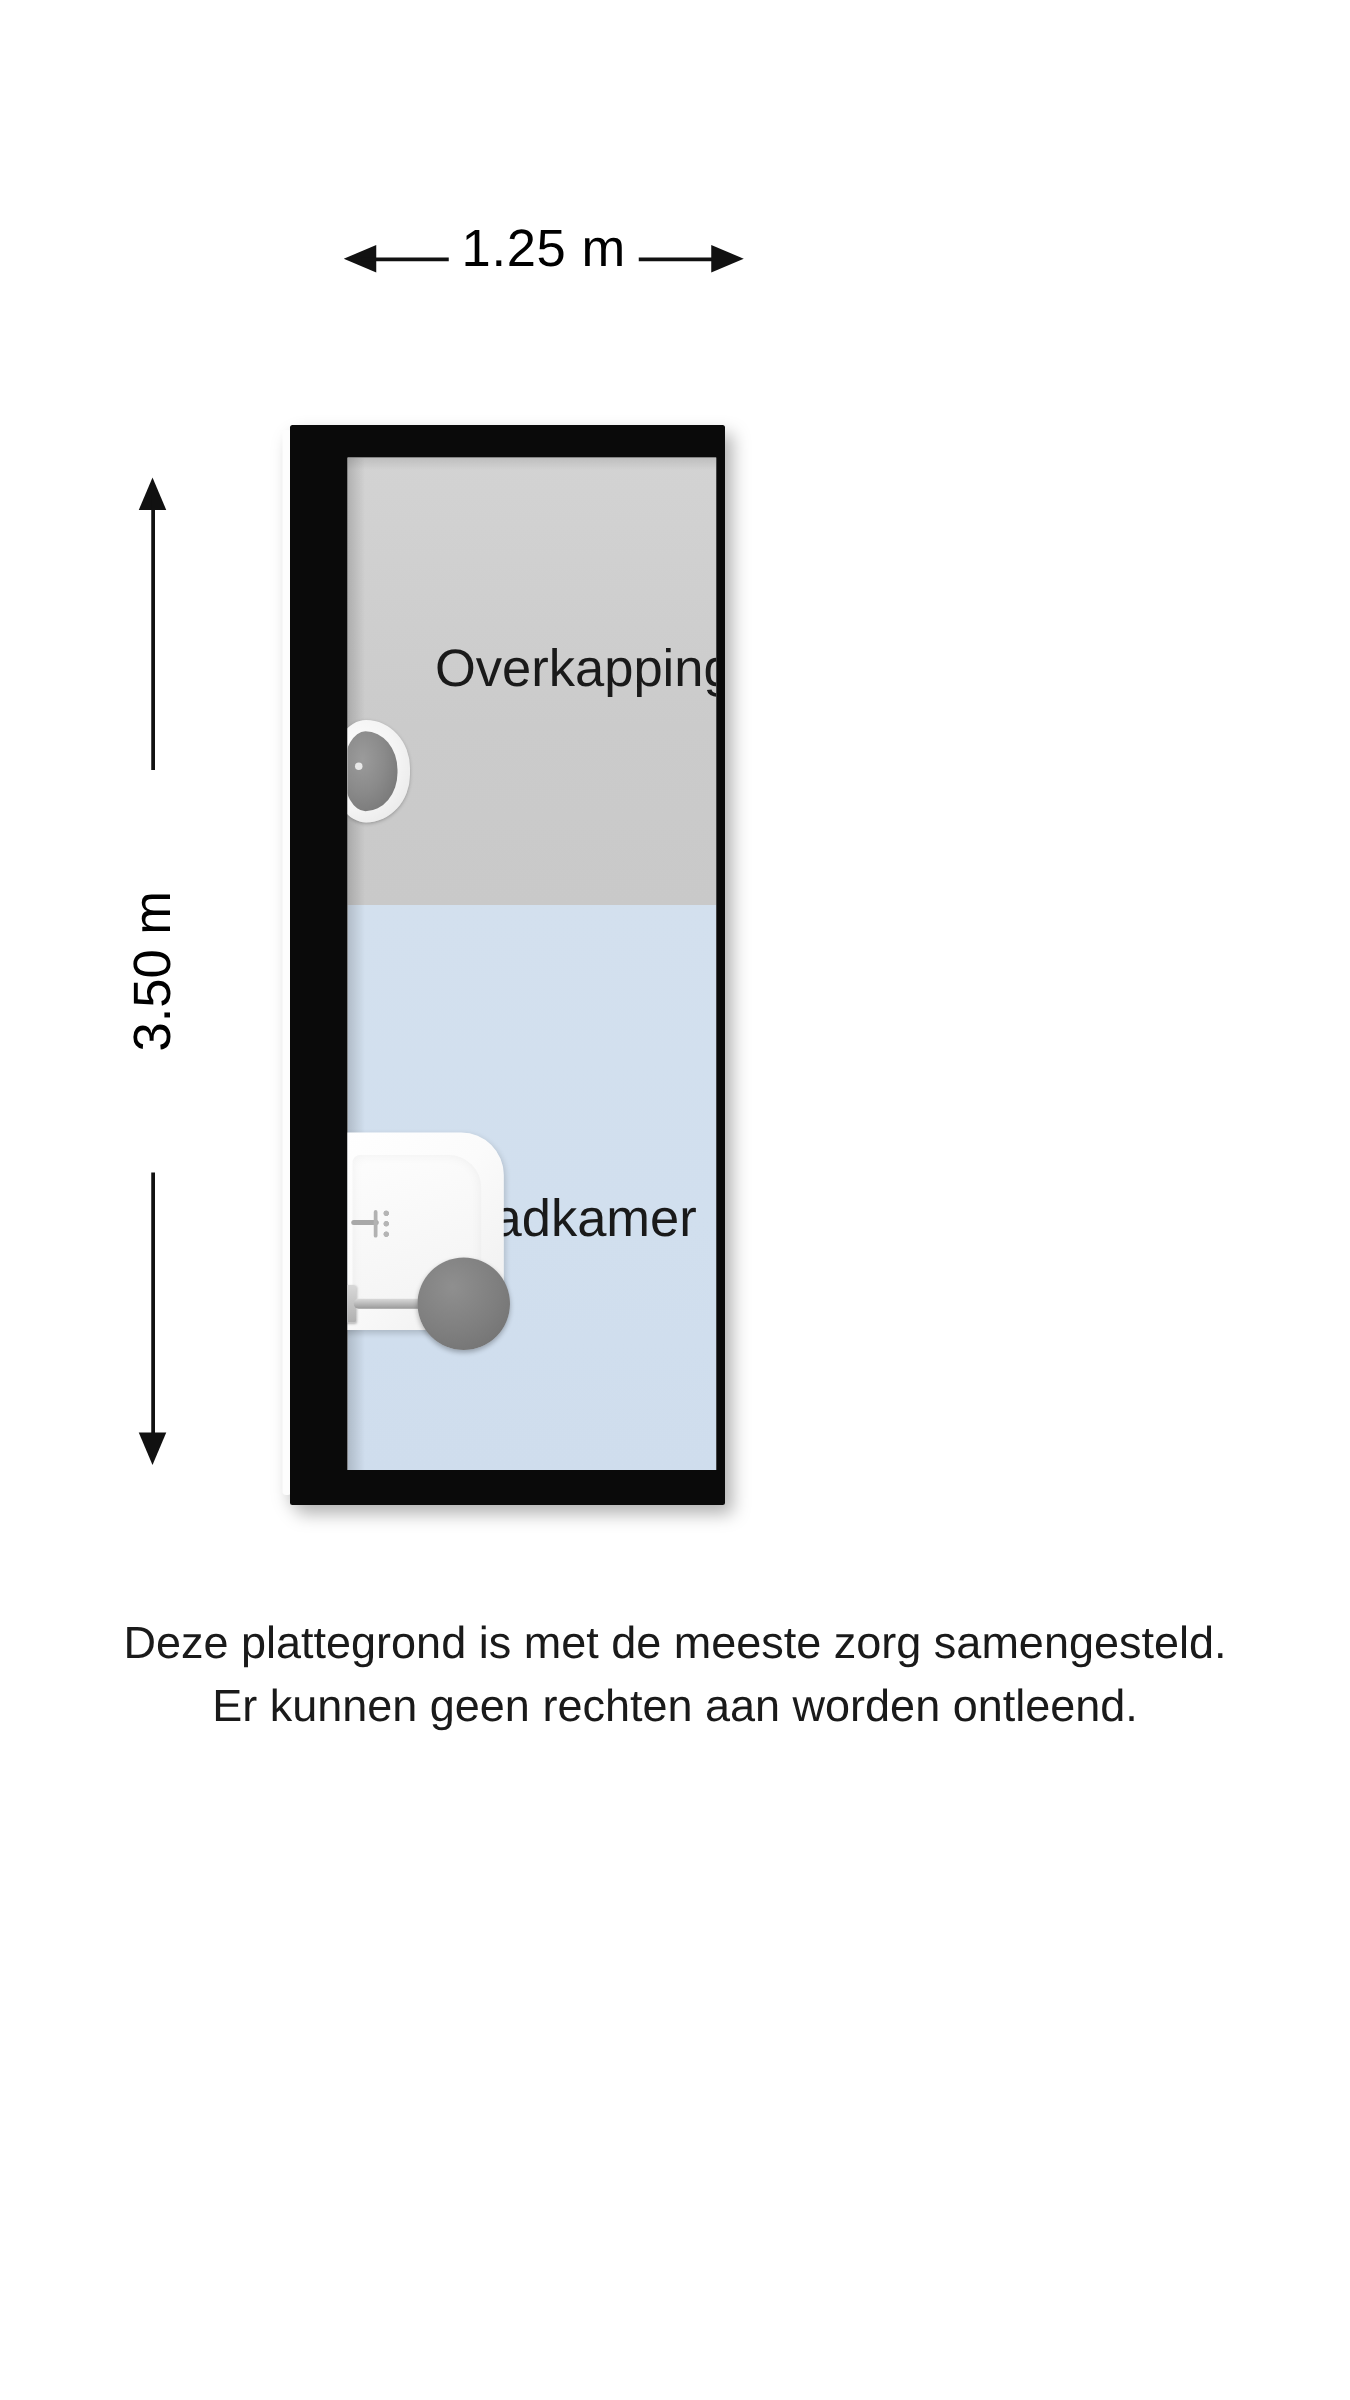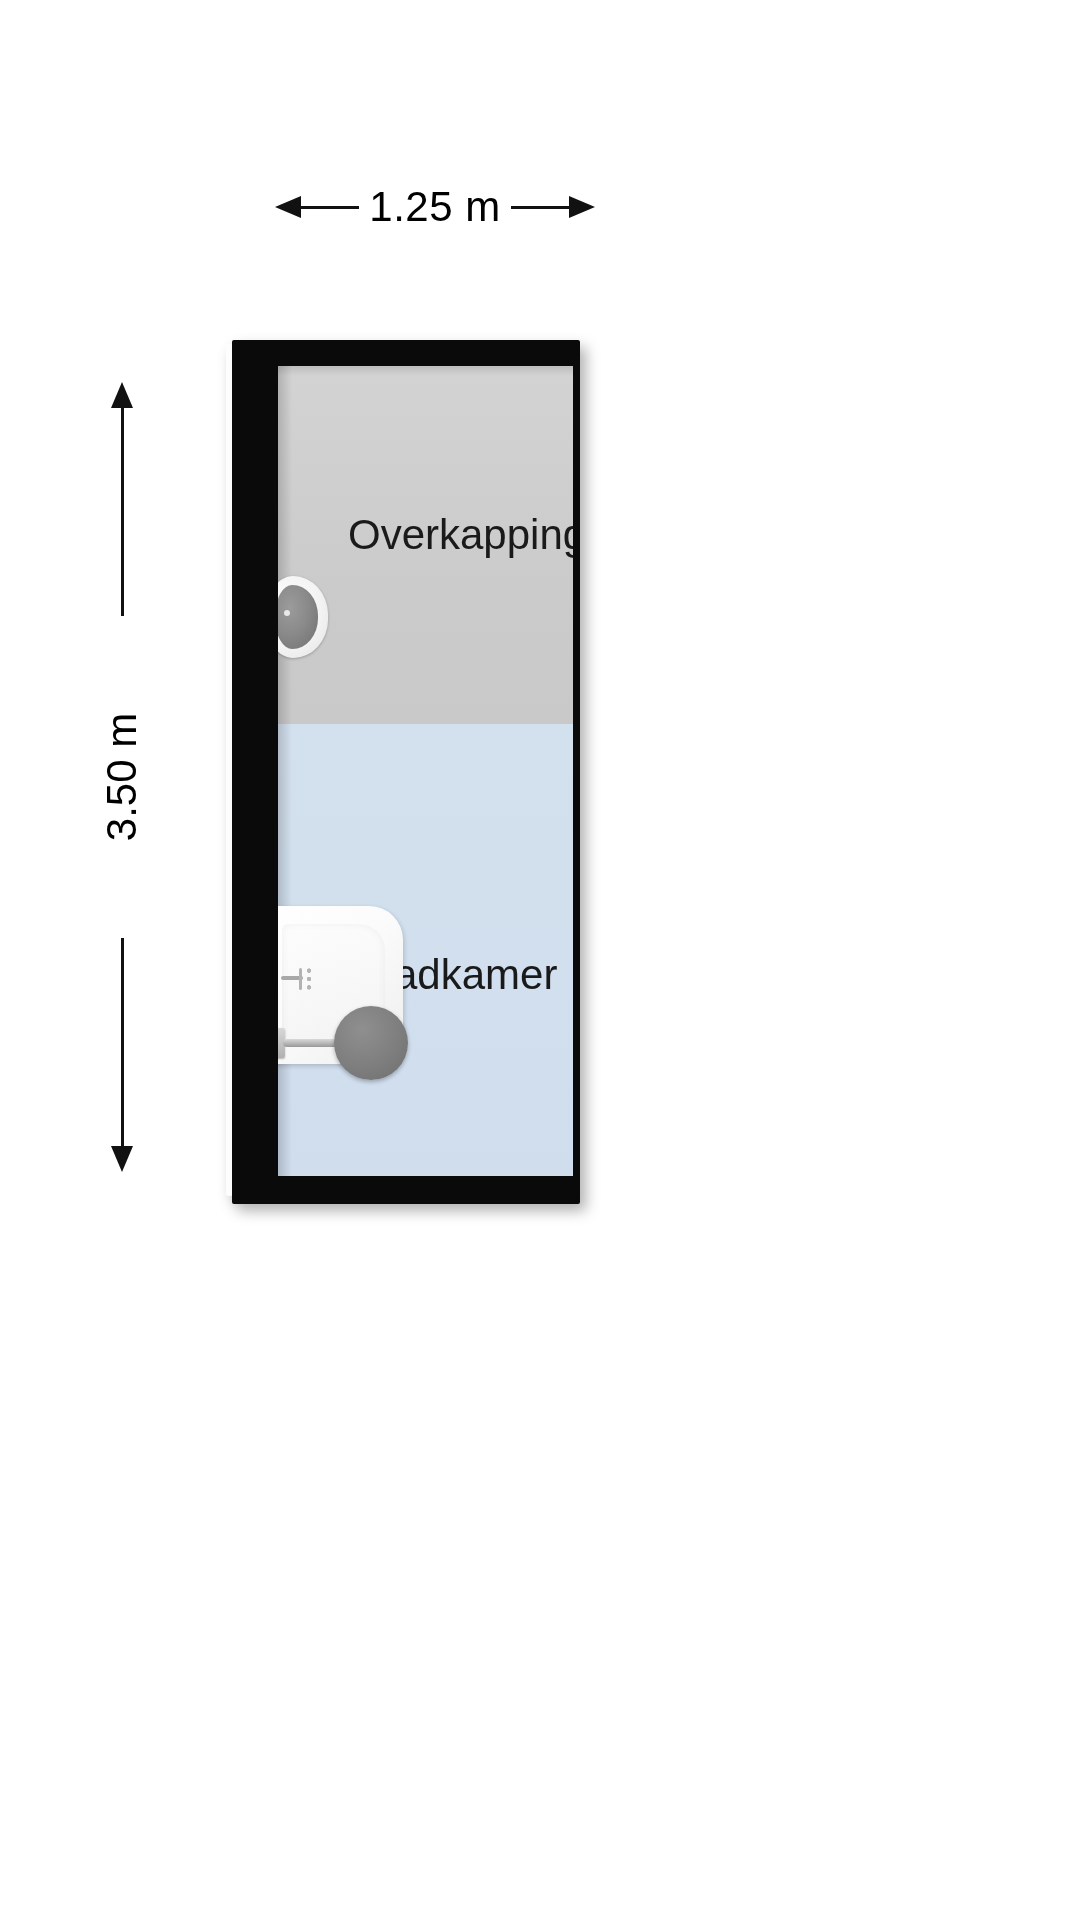--- a/index.html
+++ b/index.html
@@ -24,21 +24,21 @@
   }
 
   
   #dim-width {
     position: absolute;
     left: 275px;
     top: 178px;
     width: 320px;
     height: 58px;
     display: flex;
-    align-items: center;
+    align-items: flex-start;
     justify-content: center;
   }
   .dim-line-h {
     position: absolute;
     top: 50%;
     height: 0;
     border-top: 3px solid #111;
     transform: translateY(-1px);
   }
   #dim-width .seg-left  { left: 14px;  width: 74px; }
@@ -386,14 +386,18 @@
 
       <div id="fixture-shower">
         <div id="shower-wall-plate"></div>
         <div id="shower-arm"></div>
         <div id="shower-head"></div>
       </div>
 
     </div>
   </div>
 
+  <div id="disclaimer">
+    <div>Deze plattegrond is met de meeste zorg samengesteld.</div>
+    <div>Er kunnen geen rechten aan worden ontleend.</div>
+  </div>
 
 </div>
 
 </body></html>

